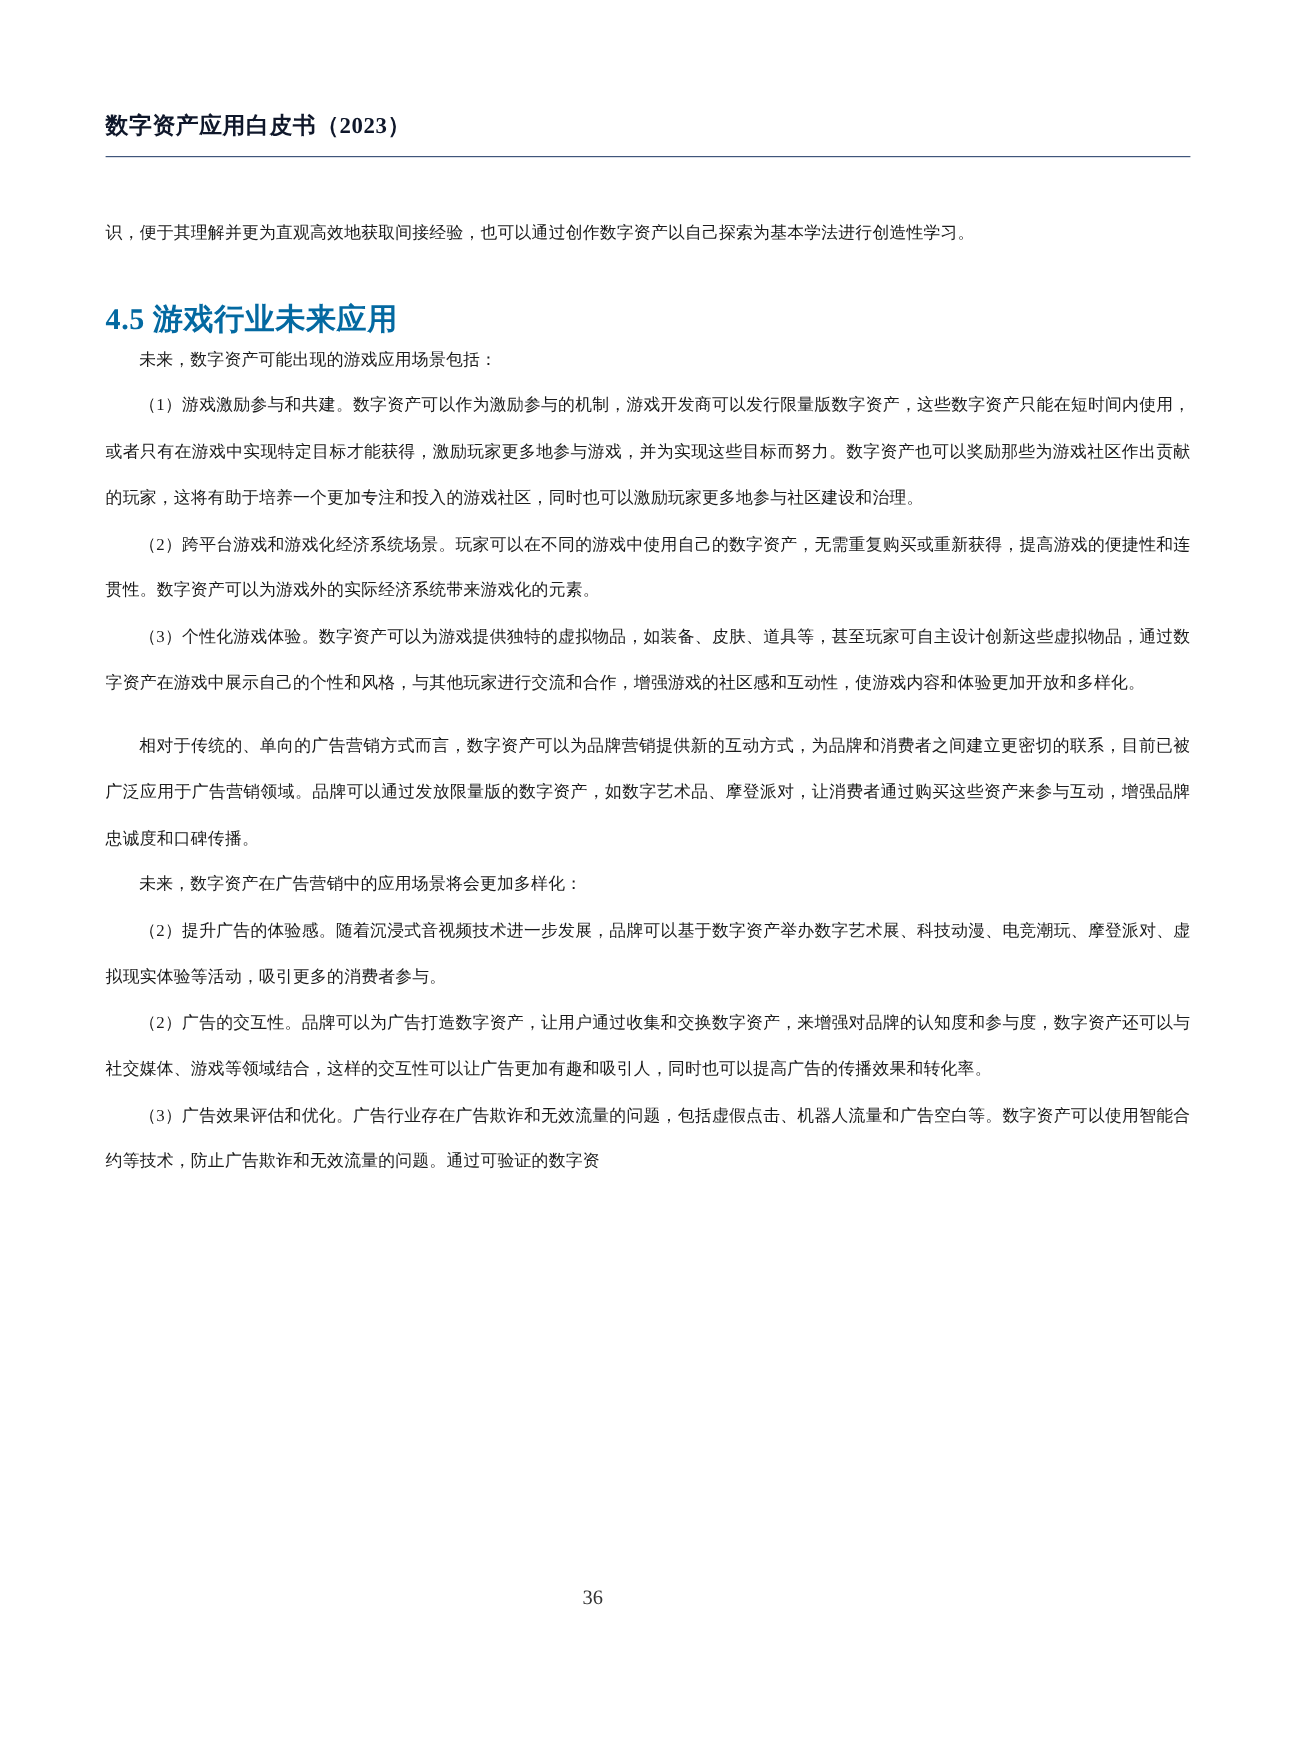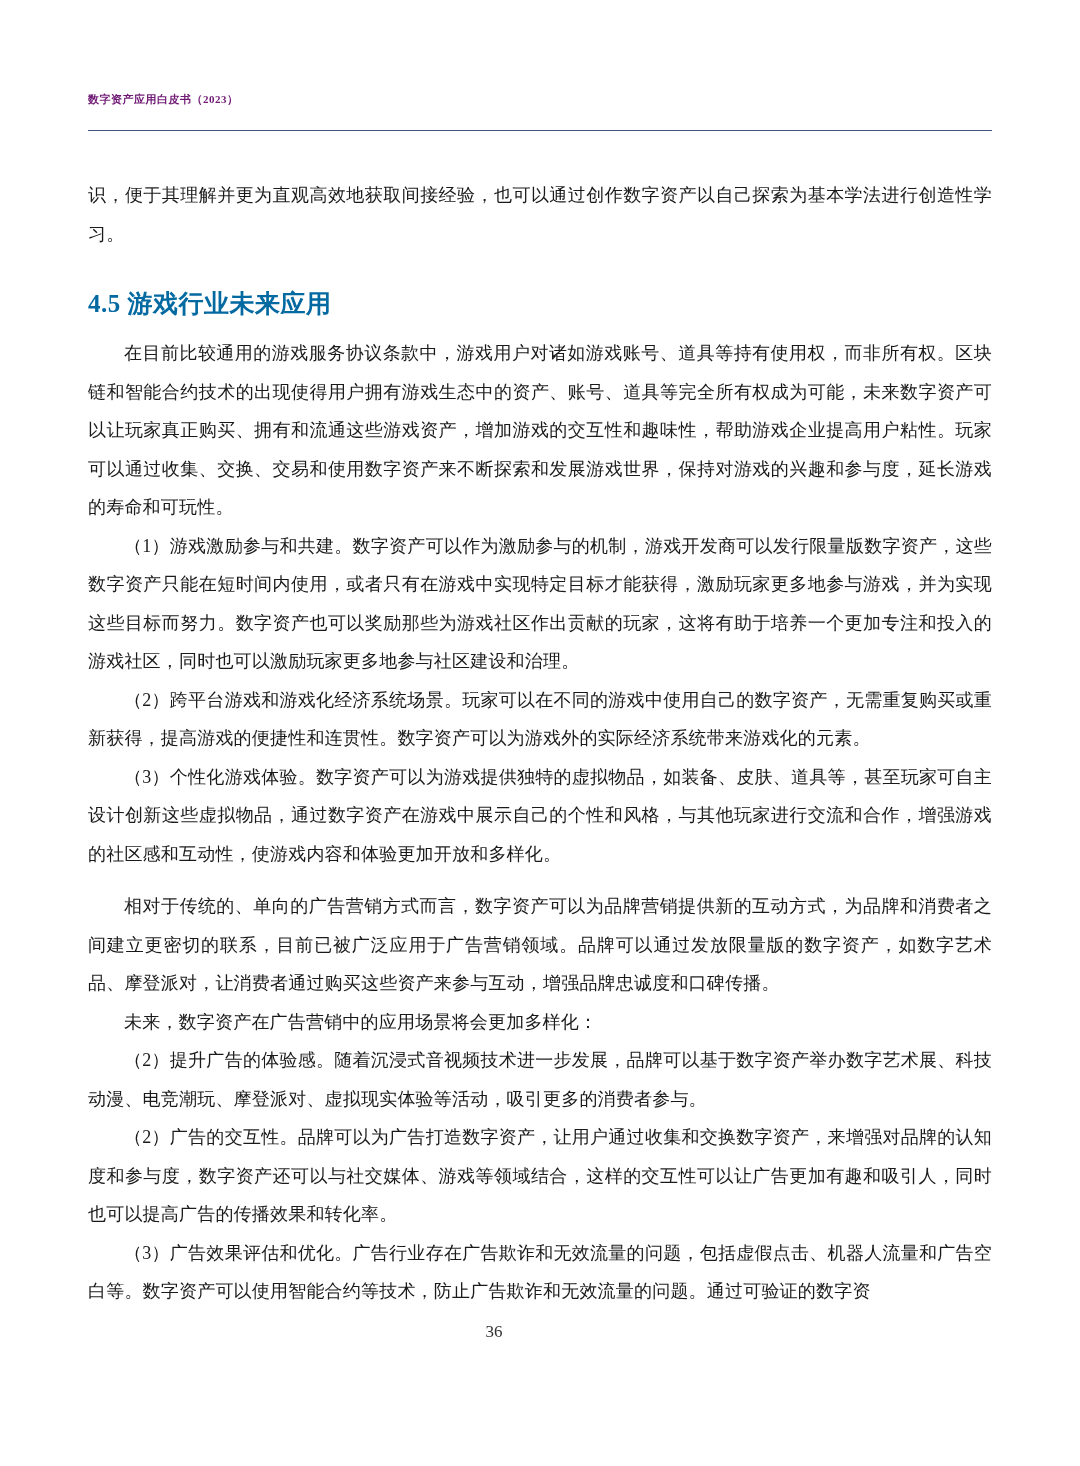--- a/index.html
+++ b/index.html
@@ -18,42 +18,42 @@
   }
   .header {
     position: absolute;
     left: 88px;
     top: 92px;
     width: 904px;
   }
   .header-title {
     font-family: "Liberation Serif", "DejaVu Serif", serif;
     font-weight: bold;
-    font-size: 11px;
-    color: #701a75;
+    font-size: 19px;
+    color: #0f172a;
     letter-spacing: 0.5px;
   }
   .header-rule {
     position: absolute;
     left: 88px;
     top: 130px;
     width: 904px;
     height: 1px;
     background: #1f3864;
     opacity: 0.85;
   }
   .content {
     position: absolute;
     left: 88px;
     top: 176px;
     width: 904px;
   }
   p {
     margin: 0;
-    font-size: 18px;
+    font-size: 14px;
     line-height: 38.5px;
     color: #1a1a1a;
     text-align: justify;
     text-justify: inter-ideograph;
     letter-spacing: 0.2px;
   }
   p.indent {
     text-indent: 2em;
   }
   h2 {
@@ -87,21 +87,21 @@
     <div class="header-title">数字资产应用白皮书（2023）</div>
   </div>
   <div class="header-rule"></div>
 
   <div class="content">
 
     <p class="continued">识，便于其理解并更为直观高效地获取间接经验，也可以通过创作数字资产以自己探索为基本学法进行创造性学习。</p>
 
     <h2 class="sec-gap-before">4.5 游戏行业未来应用</h2>
 
-    <p class="indent sec-gap-after">在目前比较通用的游戏服务协议条款中，游戏用户对诸如游戏账号、道具等持有使用权，而非所有权。区块链和智能合约技术的出现使得用户拥有游戏生态中的资产、账号、道具等完全所有权成为可能，未来数字资产可以让玩家真正购买、拥有和流通这些游戏资产，增加游戏的交互性和趣味性，帮助游戏企业提高用户粘性。玩家可以通过收集、交换、交易和使用数字资产来不断探索和发展游戏世界，保持对游戏的兴趣和参与度，延长游戏的寿命和可玩性。</p>
+    <p class="indent block-gap">未来，数字资产可能出现的游戏应用场景包括：</p>
     <p class="indent block-gap">（1）游戏激励参与和共建。数字资产可以作为激励参与的机制，游戏开发商可以发行限量版数字资产，这些数字资产只能在短时间内使用，或者只有在游戏中实现特定目标才能获得，激励玩家更多地参与游戏，并为实现这些目标而努力。数字资产也可以奖励那些为游戏社区作出贡献的玩家，这将有助于培养一个更加专注和投入的游戏社区，同时也可以激励玩家更多地参与社区建设和治理。</p>
     <p class="indent block-gap">（2）跨平台游戏和游戏化经济系统场景。玩家可以在不同的游戏中使用自己的数字资产，无需重复购买或重新获得，提高游戏的便捷性和连贯性。数字资产可以为游戏外的实际经济系统带来游戏化的元素。</p>
     <p class="indent block-gap">（3）个性化游戏体验。数字资产可以为游戏提供独特的虚拟物品，如装备、皮肤、道具等，甚至玩家可自主设计创新这些虚拟物品，通过数字资产在游戏中展示自己的个性和风格，与其他玩家进行交流和合作，增强游戏的社区感和互动性，使游戏内容和体验更加开放和多样化。</p>
 
 
     <p class="indent sec-gap-after">相对于传统的、单向的广告营销方式而言，数字资产可以为品牌营销提供新的互动方式，为品牌和消费者之间建立更密切的联系，目前已被广泛应用于广告营销领域。品牌可以通过发放限量版的数字资产，如数字艺术品、摩登派对，让消费者通过购买这些资产来参与互动，增强品牌忠诚度和口碑传播。</p>
     <p class="indent block-gap">未来，数字资产在广告营销中的应用场景将会更加多样化：</p>
     <p class="indent block-gap">（2）提升广告的体验感。随着沉浸式音视频技术进一步发展，品牌可以基于数字资产举办数字艺术展、科技动漫、电竞潮玩、摩登派对、虚拟现实体验等活动，吸引更多的消费者参与。</p>
     <p class="indent block-gap">（2）广告的交互性。品牌可以为广告打造数字资产，让用户通过收集和交换数字资产，来增强对品牌的认知度和参与度，数字资产还可以与社交媒体、游戏等领域结合，这样的交互性可以让广告更加有趣和吸引人，同时也可以提高广告的传播效果和转化率。</p>
     <p class="indent block-gap">（3）广告效果评估和优化。广告行业存在广告欺诈和无效流量的问题，包括虚假点击、机器人流量和广告空白等。数字资产可以使用智能合约等技术，防止广告欺诈和无效流量的问题。通过可验证的数字资</p>

